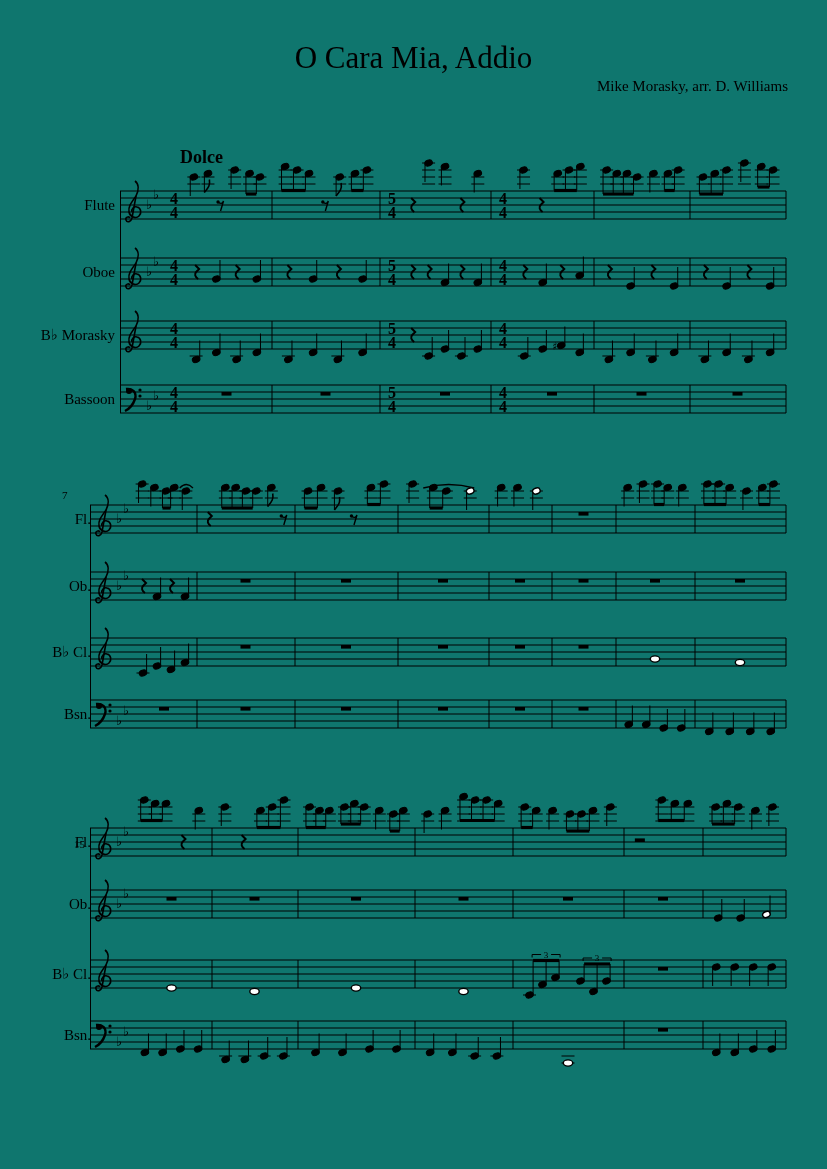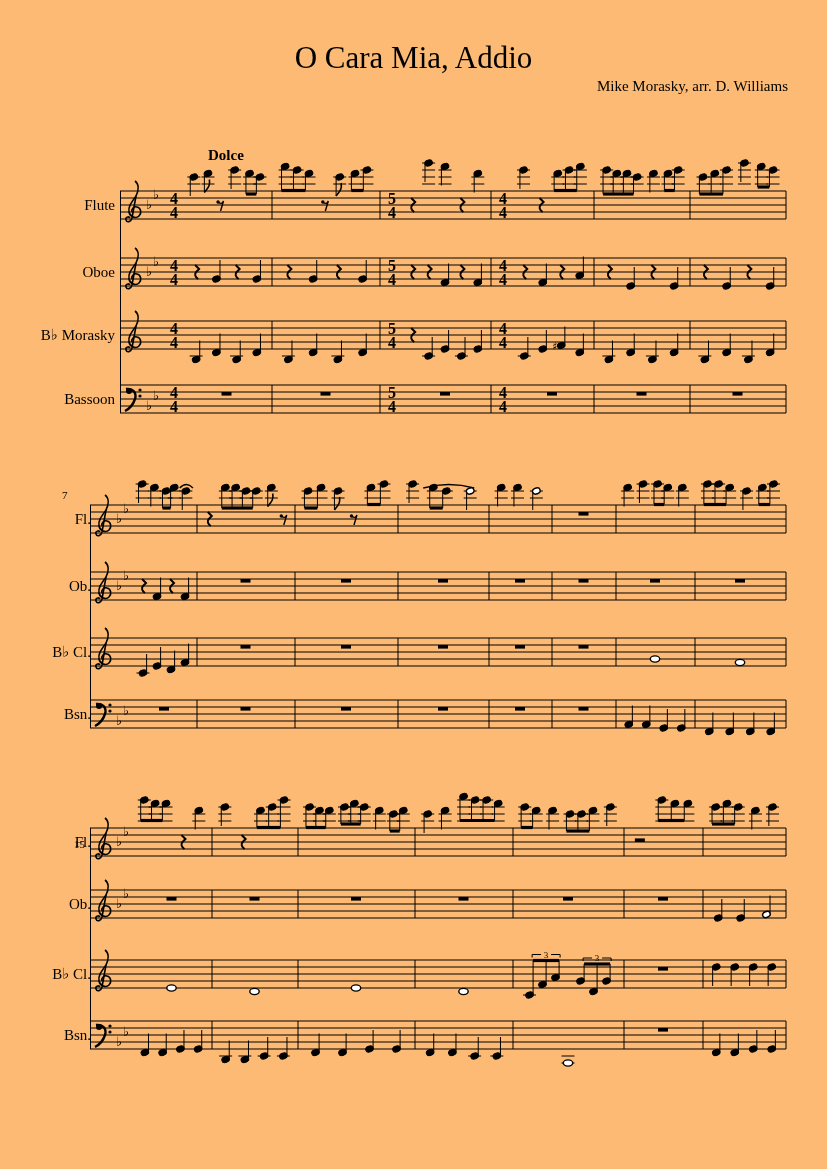--- a/index.html
+++ b/index.html
@@ -1,20 +1,20 @@
 <!DOCTYPE html>
 <html><head>
 <meta charset="utf-8">
 <style>
   html,body{margin:0;padding:0;background:#e8e8e8;}
-  .page{position:relative;width:827px;height:1169px;background:#fdba74;margin:0 auto;overflow:hidden;
+  .page{position:relative;width:827px;height:1169px;background:#0f766e;margin:0 auto;overflow:hidden;
         font-family:"Liberation Serif","DejaVu Serif",serif;color:#000;}
   .title{position:absolute;top:40px;left:0;width:827px;text-align:center;font-size:31px;}
   .composer{position:absolute;top:78px;right:39px;font-size:15px;margin-left:46px;}
-  .tempo{position:absolute;left:180px;top:147px;font-size:15px;font-weight:bold;margin-left:28px;}
+  .tempo{position:absolute;left:180px;top:147px;font-size:18px;font-weight:bold;}
   .mnum{position:absolute;font-size:11px;}
   .mnum-7{left:62px;top:489px;}
   .mnum-15{left:74px;top:838px;}
   .lbl{position:absolute;text-align:right;font-size:15px;line-height:18px;}
   .w1{left:3px;width:112px;}
   .w2{left:11px;width:80px;}
   svg text{font-family:"Liberation Serif","DejaVu Serif",serif;}
   svg .sym{font-family:"DejaVu Sans",sans-serif;}
   svg .sl{stroke:#000;stroke-width:1;}
 </style>

